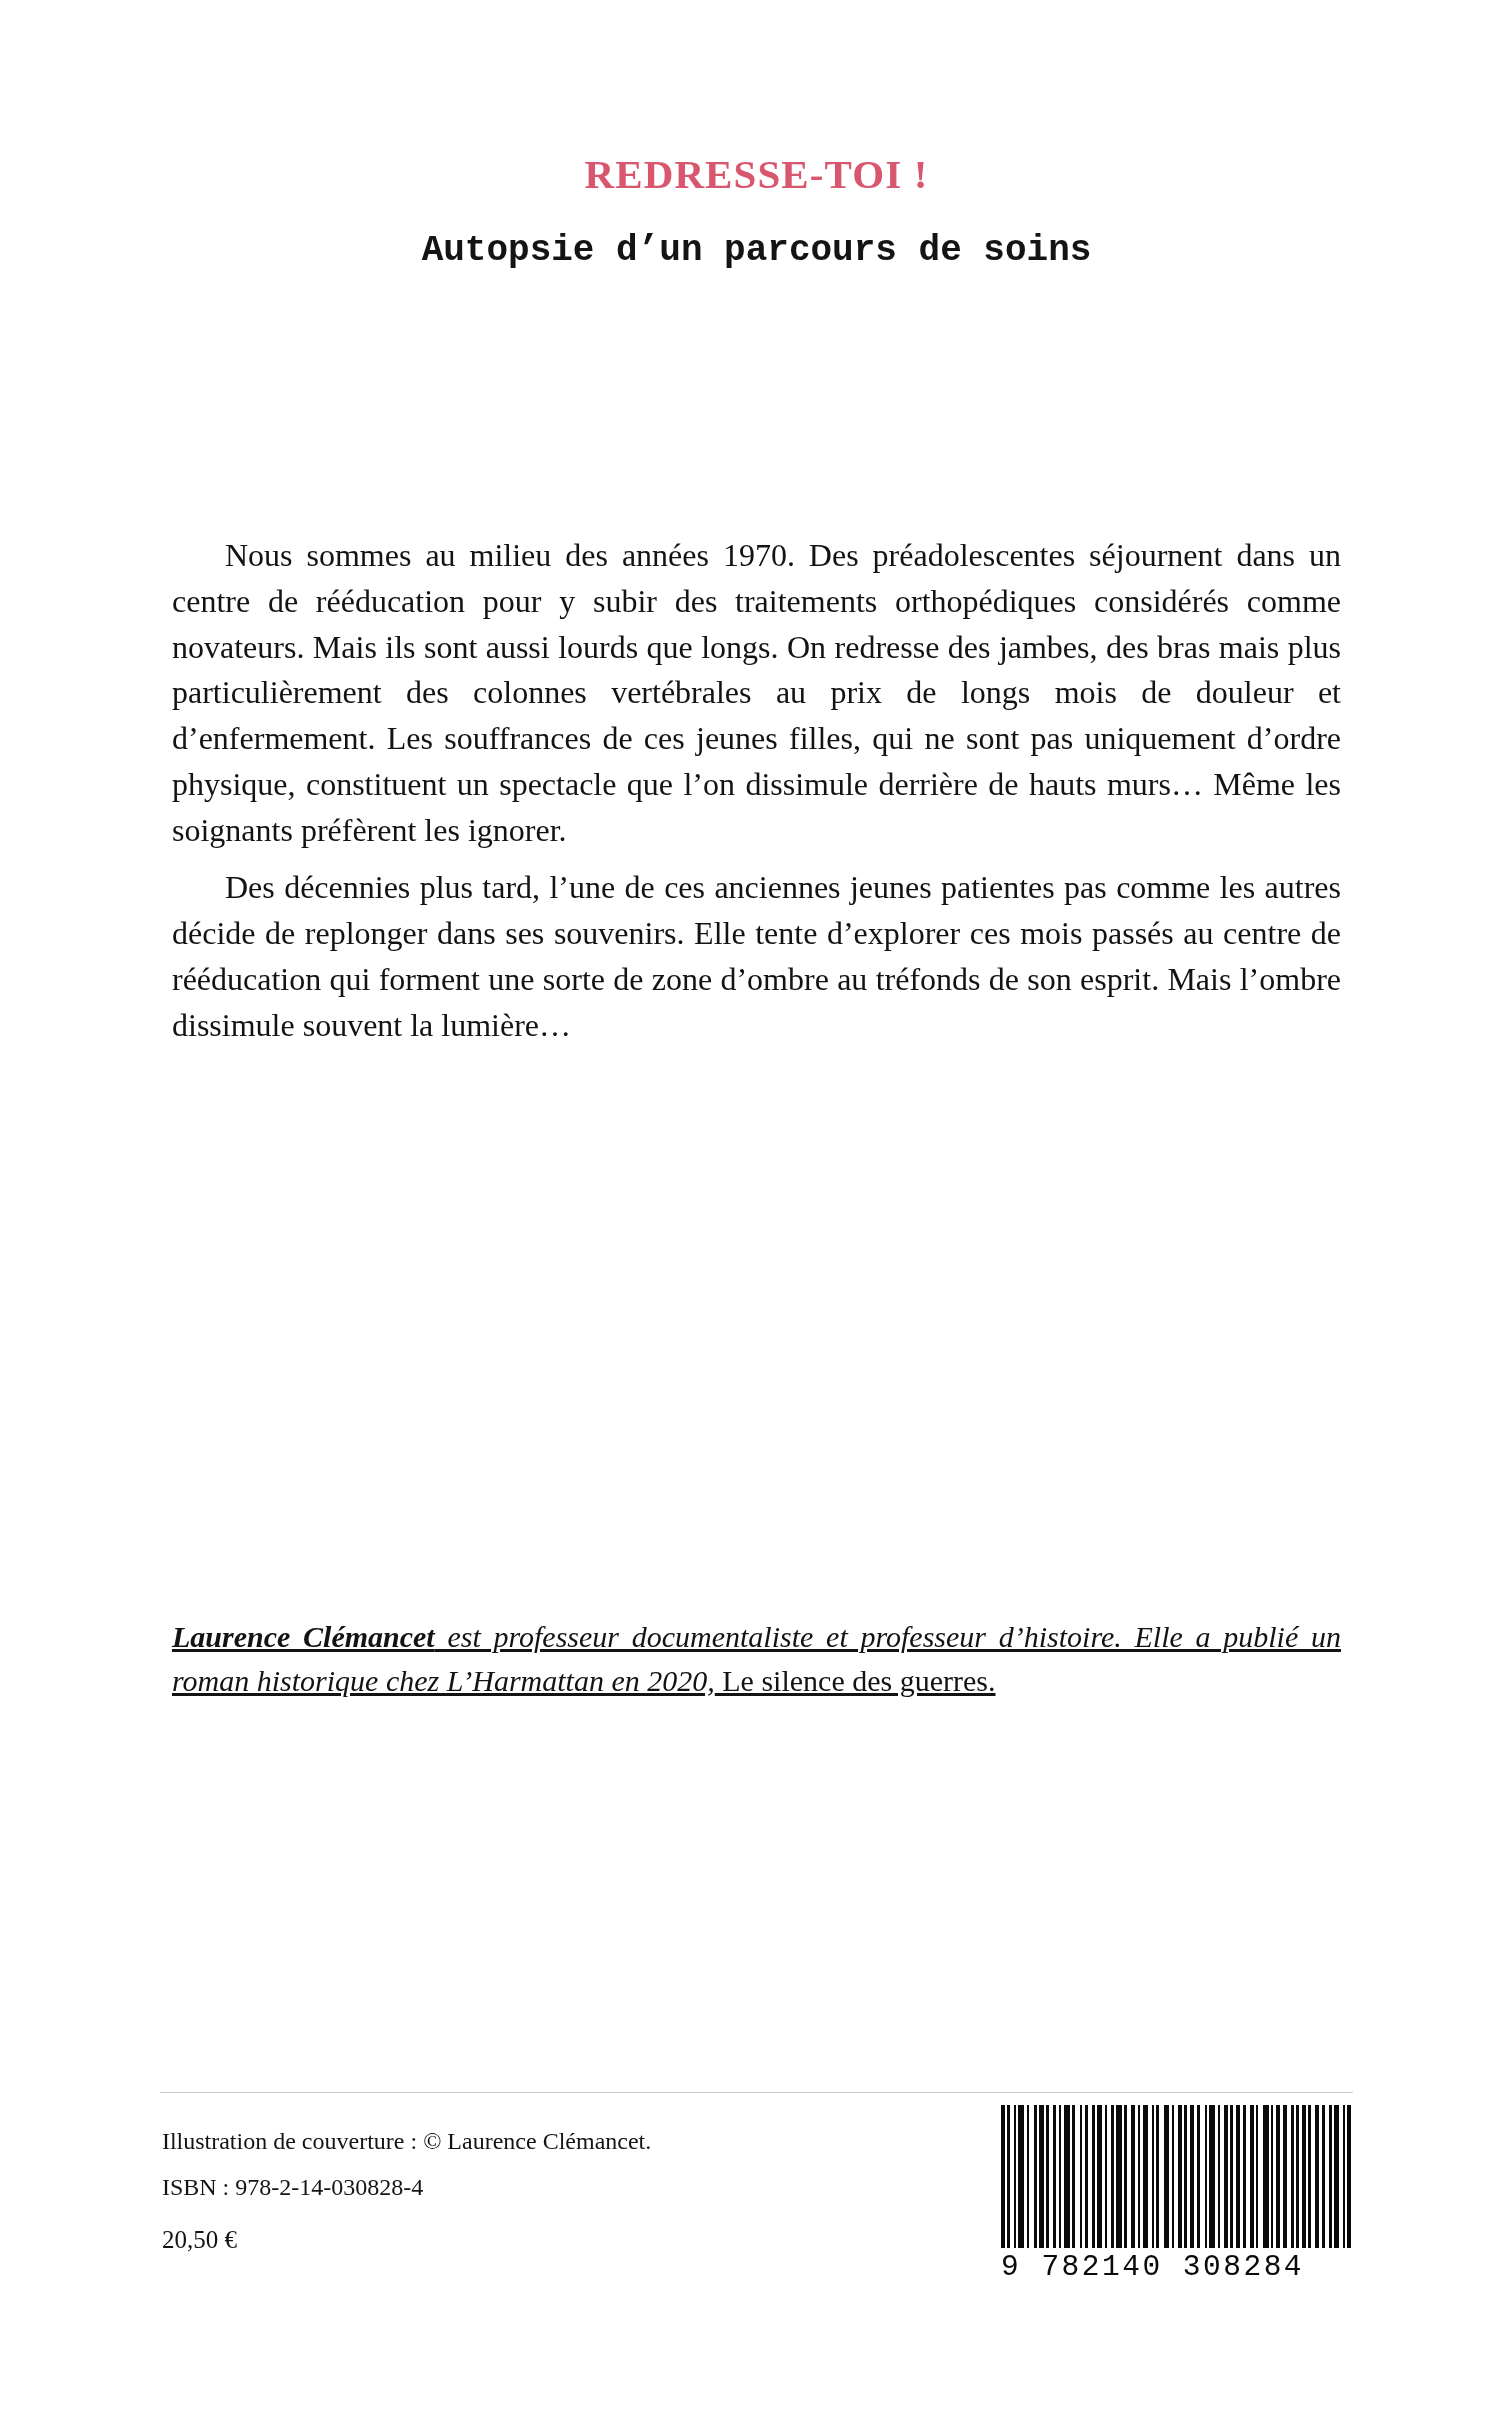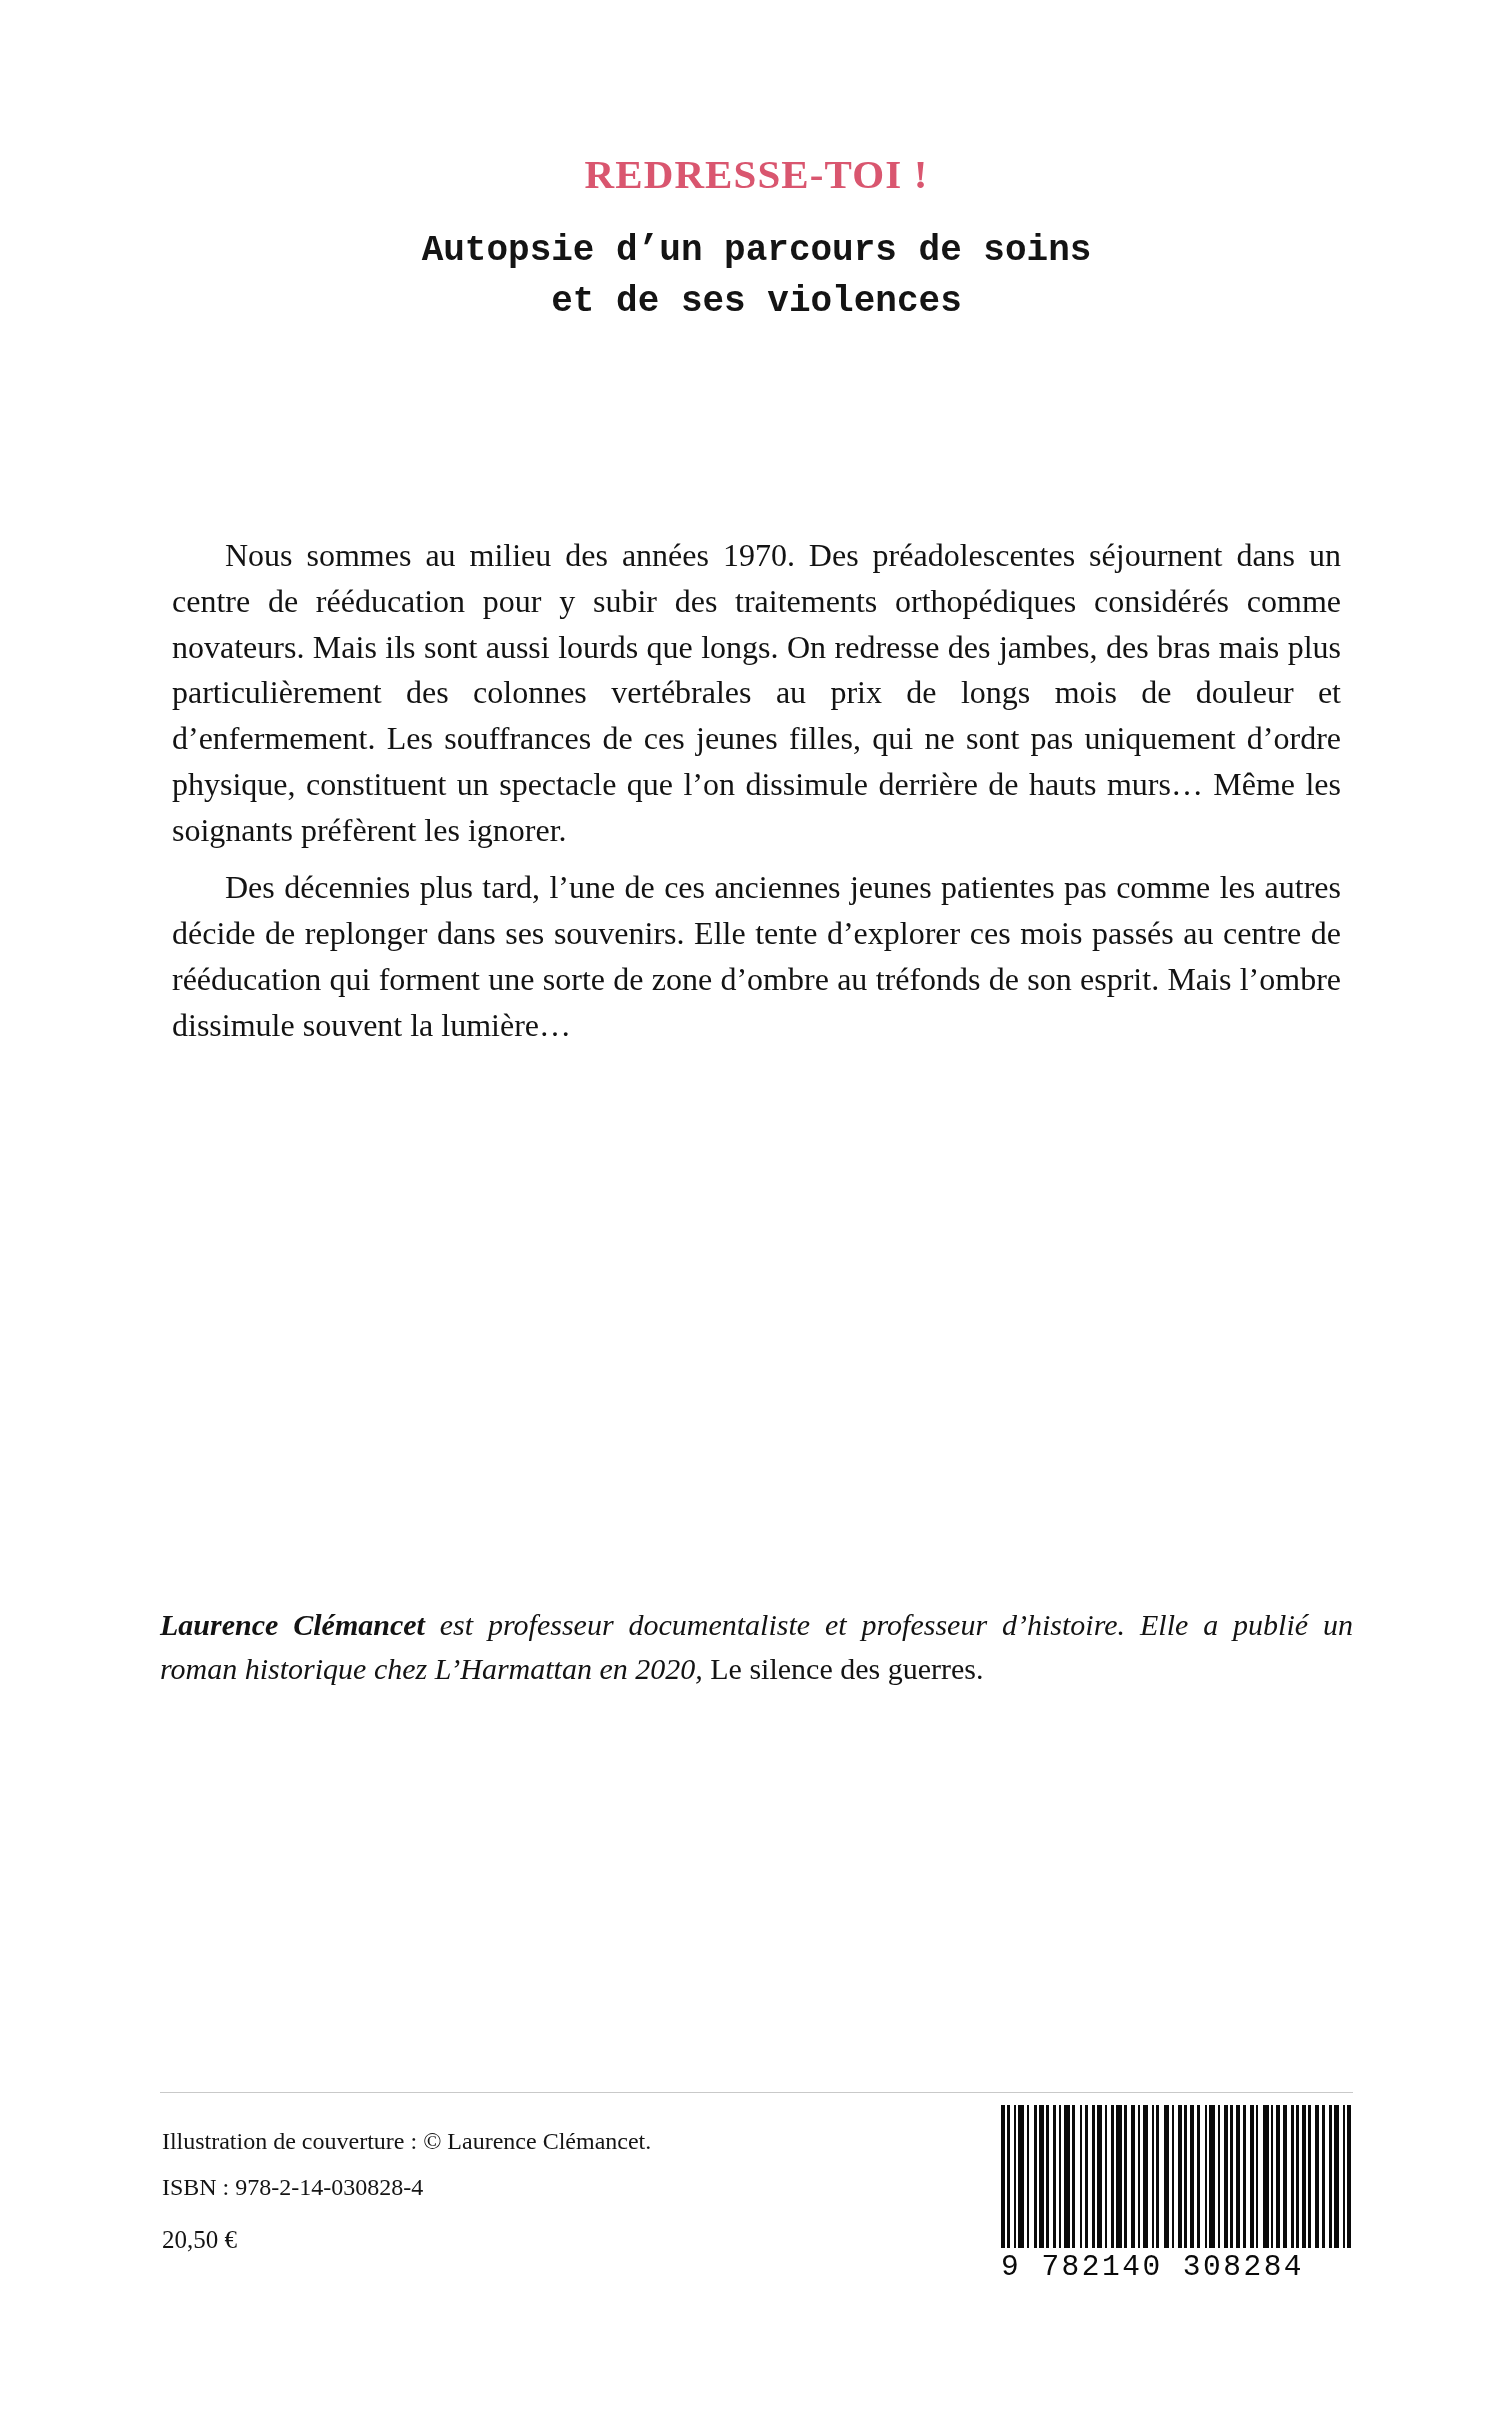--- a/index.html
+++ b/index.html
@@ -71,21 +71,21 @@
   .author-note {
     position: absolute;
     left: 160px;
     top: 1603px;
     width: 1193px;
     font-size: 30px;
     line-height: 1.46;
     text-align: justify;
     color: #131313;
   }
-  .author-note p { margin: 0; }
+  .author-note p { margin: 12px; text-decoration: underline; }
   .author-name {
     font-weight: bold;
     font-style: italic;
   }
   .ital { font-style: italic; }
 
   
   .footer {
     position: absolute;
     left: 160px;
@@ -146,21 +146,20 @@
 </style>
 </head>
 <body>
 
 <div class="page">
 
   <div class="title-block">
     <h1 class="main-title">REDRESSE-TOI !</h1>
     <h2 class="subtitle">
       <span class="subtitle-line">Autopsie d’un parcours de soins</span>
-      <span class="subtitle-line">et de ses violences</span>
     </h2>
   </div>
 
   <div class="blurb">
     <p>Nous sommes au milieu des années 1970. Des préadolescentes séjournent dans un centre de rééducation pour y subir des traitements orthopédiques considérés comme novateurs. Mais ils sont aussi lourds que longs. On redresse des jambes, des bras mais plus particulièrement des colonnes vertébrales au prix de longs mois de douleur et d’enfermement. Les souffrances de ces jeunes filles, qui ne sont pas uniquement d’ordre physique, constituent un spectacle que l’on dissimule derrière de hauts murs… Même les soignants préfèrent les ignorer.</p>
     <p>Des décennies plus tard, l’une de ces anciennes jeunes patientes pas comme les autres décide de replonger dans ses souvenirs. Elle tente d’explorer ces mois passés au centre de rééducation qui forment une sorte de zone d’ombre au tréfonds de son esprit. Mais l’ombre dissimule souvent la lumière…</p>
   </div>
 
   <div class="author-note">
     <p><span class="author-name">Laurence Clémancet</span><span class="ital"> est professeur documentaliste et professeur d’histoire. Elle a publié un roman historique chez L’Harmattan en 2020,</span><span> Le silence des guerres.</span></p>

